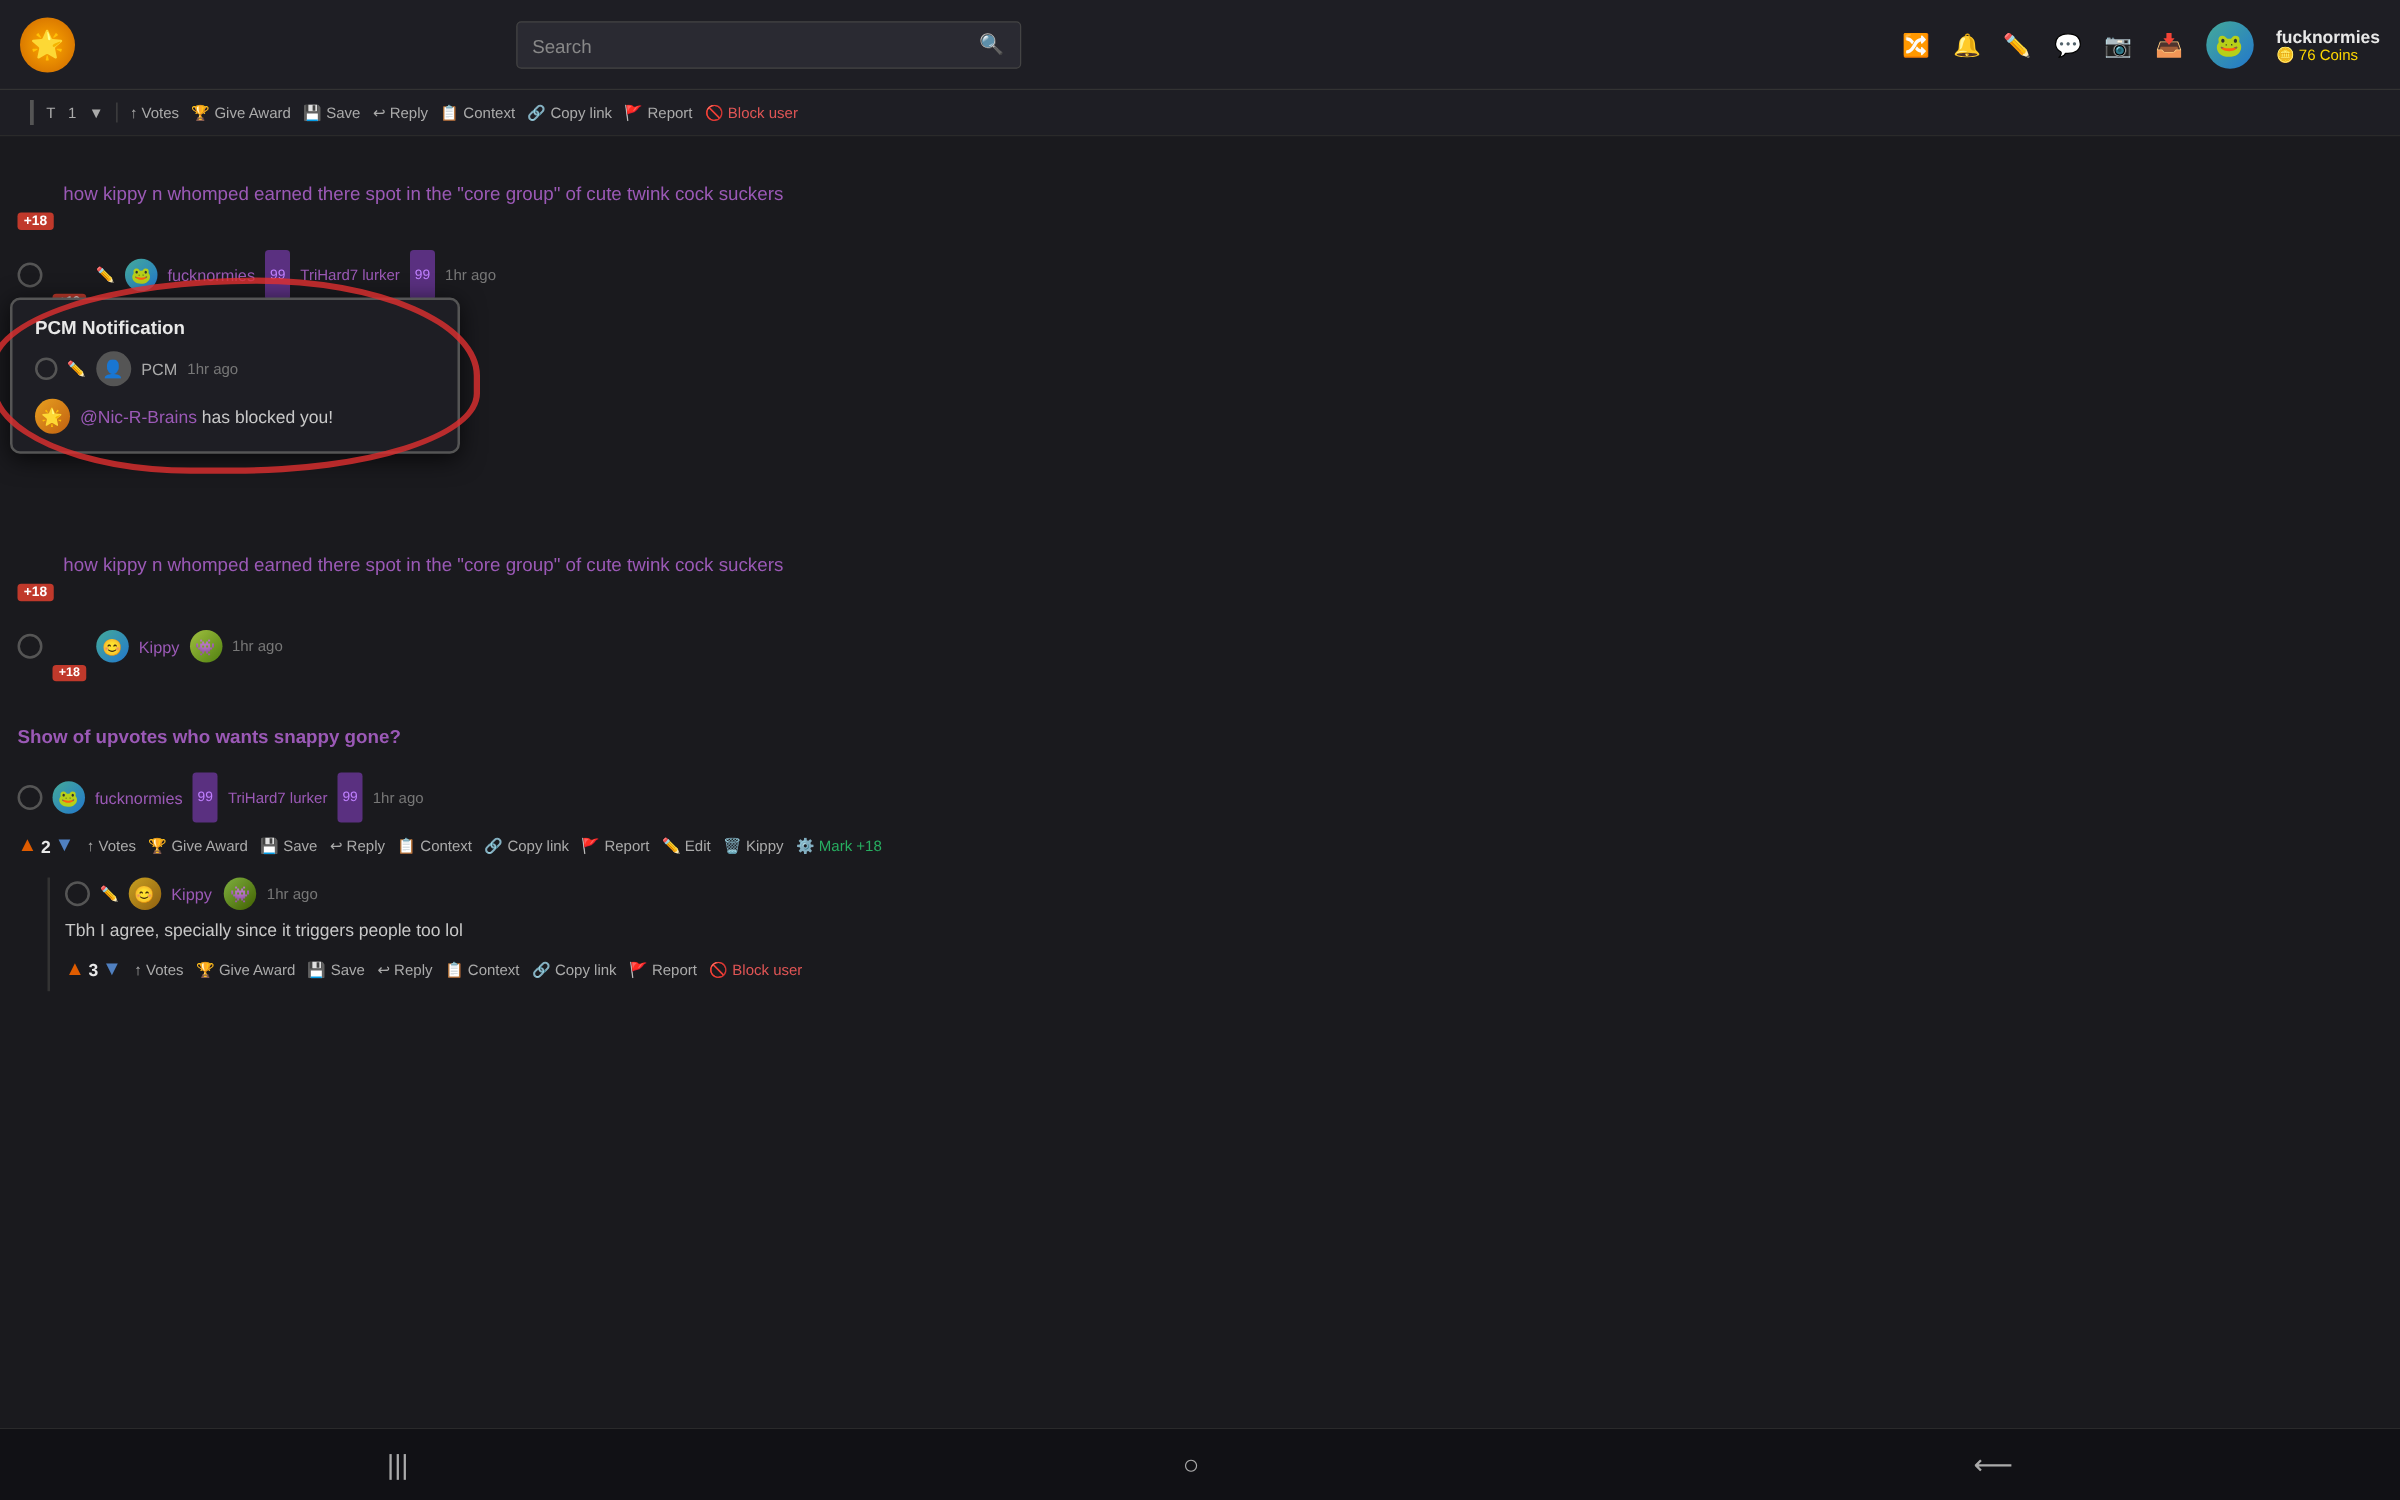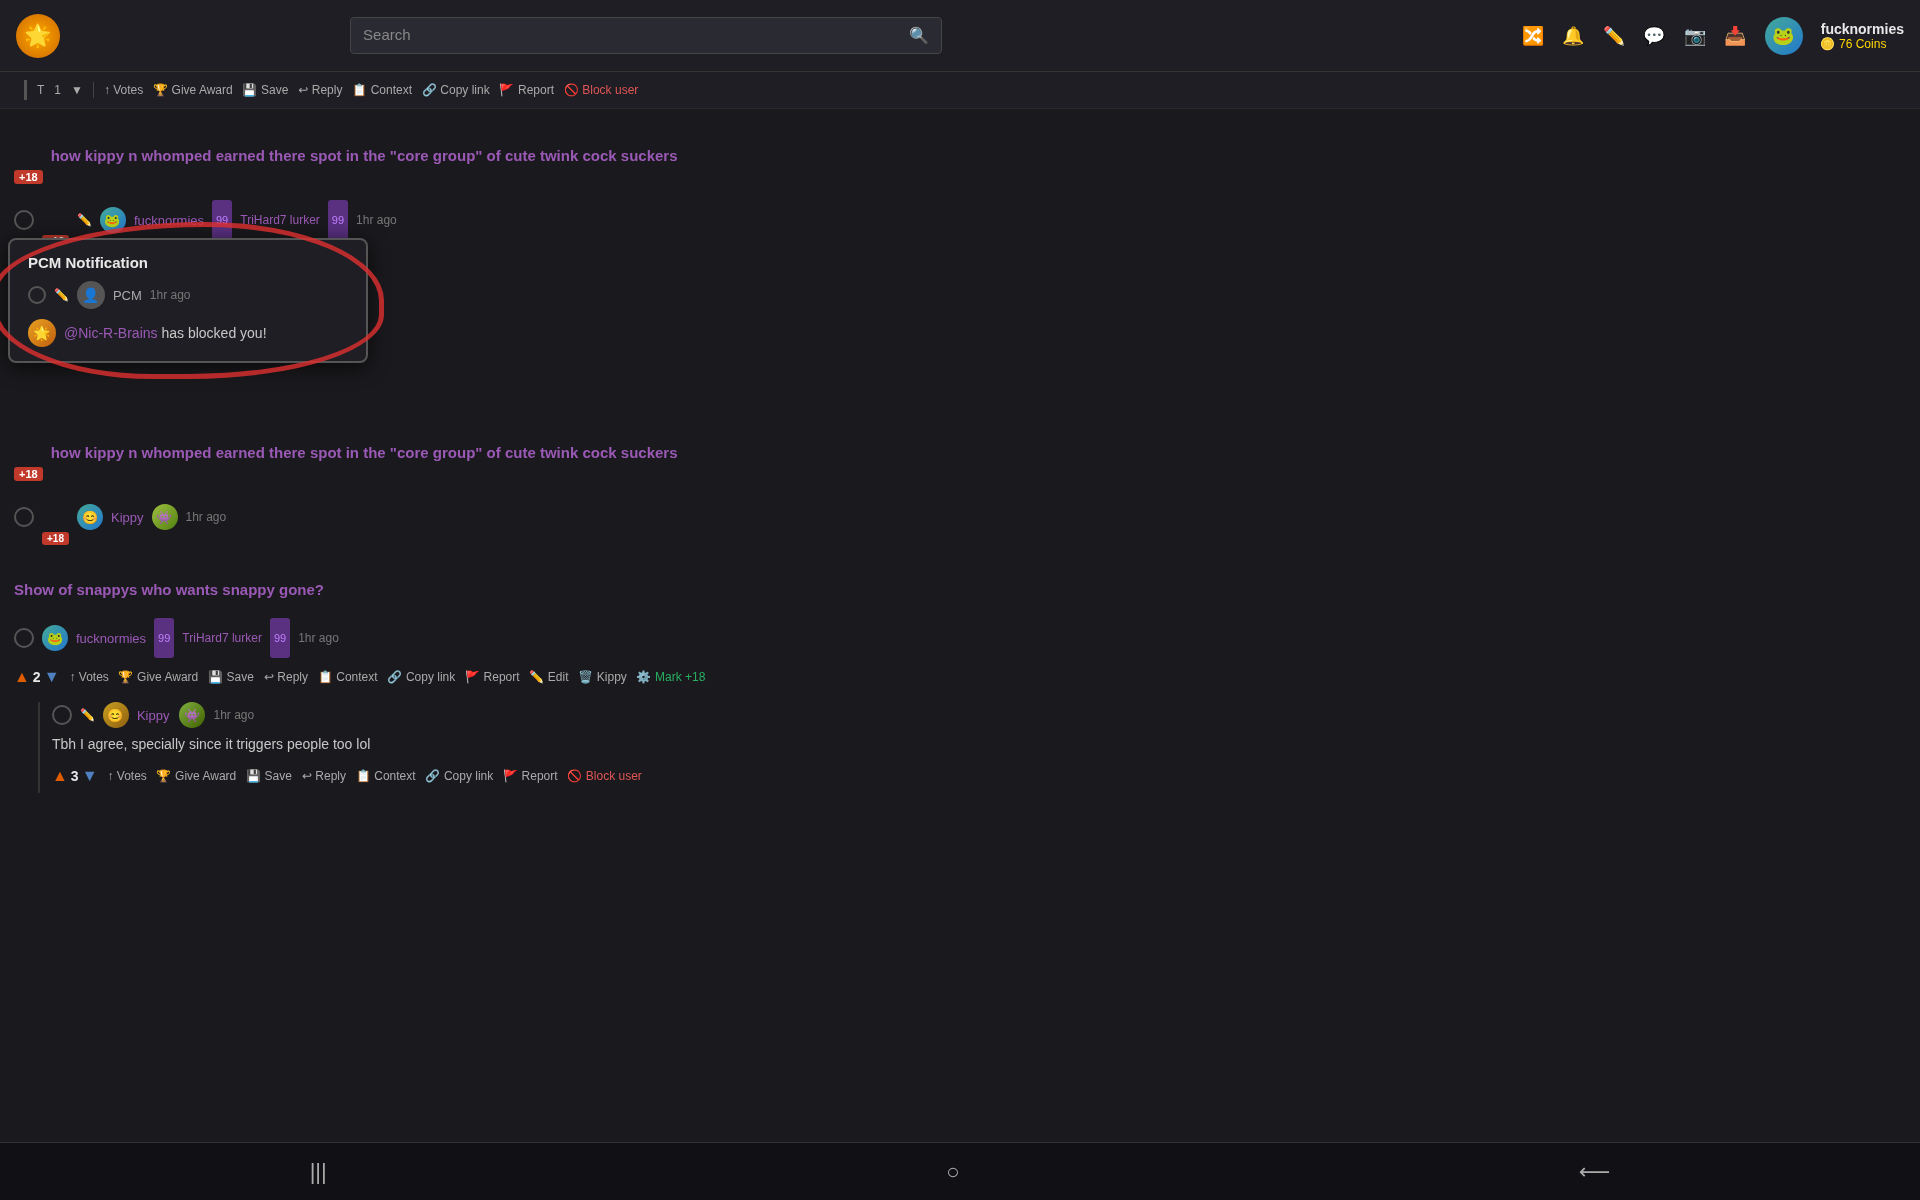--- a/index.html
+++ b/index.html
@@ -29,26 +29,26 @@
       background: radial-gradient(circle, #ffaa00, #cc6600);
       border-radius: 50%;
       display: flex;
       align-items: center;
       justify-content: center;
       font-size: 22px;
       flex-shrink: 0;
     }
     .search-bar {
       display: flex;
-      align-items: flex-start;
+      align-items: flex-end;
       background: #2a2a32;
       border: 1px solid #444;
       border-radius: 4px;
       margin: 0 auto;
-      width: 592px;
+      width: 404px;
       padding: 8px 12px;
     }
     .search-bar input {
       background: transparent;
       border: none;
       outline: none;
       color: #c8c8c8;
       font-size: 15px;
       flex: 1;
     }
@@ -119,21 +119,21 @@
       color: #fff;
       font-size: 11px;
       font-weight: bold;
       padding: 1px 5px;
       border-radius: 3px;
       margin-top: 43px;
     }
     .post-title {
       color: #9b59b6;
       font-size: 15px;
-      font-weight: 700;
+      font-weight: 400;
       cursor: pointer;
     }
 
     .post-meta {
       display: flex;
       align-items: center;
       padding: 4px 14px 6px;
       gap: 8px;
     }
     .meta-circle {
@@ -404,21 +404,21 @@
       <div class="meta-circle"></div>
       <span class="nsfw-badge" style="font-size:10px;">+18</span>
       <div class="user-avatar-sm">😊</div>
       <span class="username-link">Kippy</span>
       <div class="user-avatar-sm" style="background:linear-gradient(135deg,#a0c040,#508010);">👾</div>
       <span class="timestamp">1hr ago</span>
     </div>
   </div>
 
   <div style="height:16px;"></div>
-  <div class="section-title">Show of snappys who wants snappy gone?</div>
+  <div class="section-title">Show of upvotes who wants snappy gone?</div>
 
   <div class="comment-section">
 
     <div class="comment">
       <div class="comment-header">
         <div class="meta-circle"></div>
         <div class="user-avatar-sm">🐸</div>
         <span class="username-link">fucknormies</span>
         <span class="tag-badge">99</span>
         <span style="color:#9b59b6;font-size:12px;">TriHard7 lurker</span>

